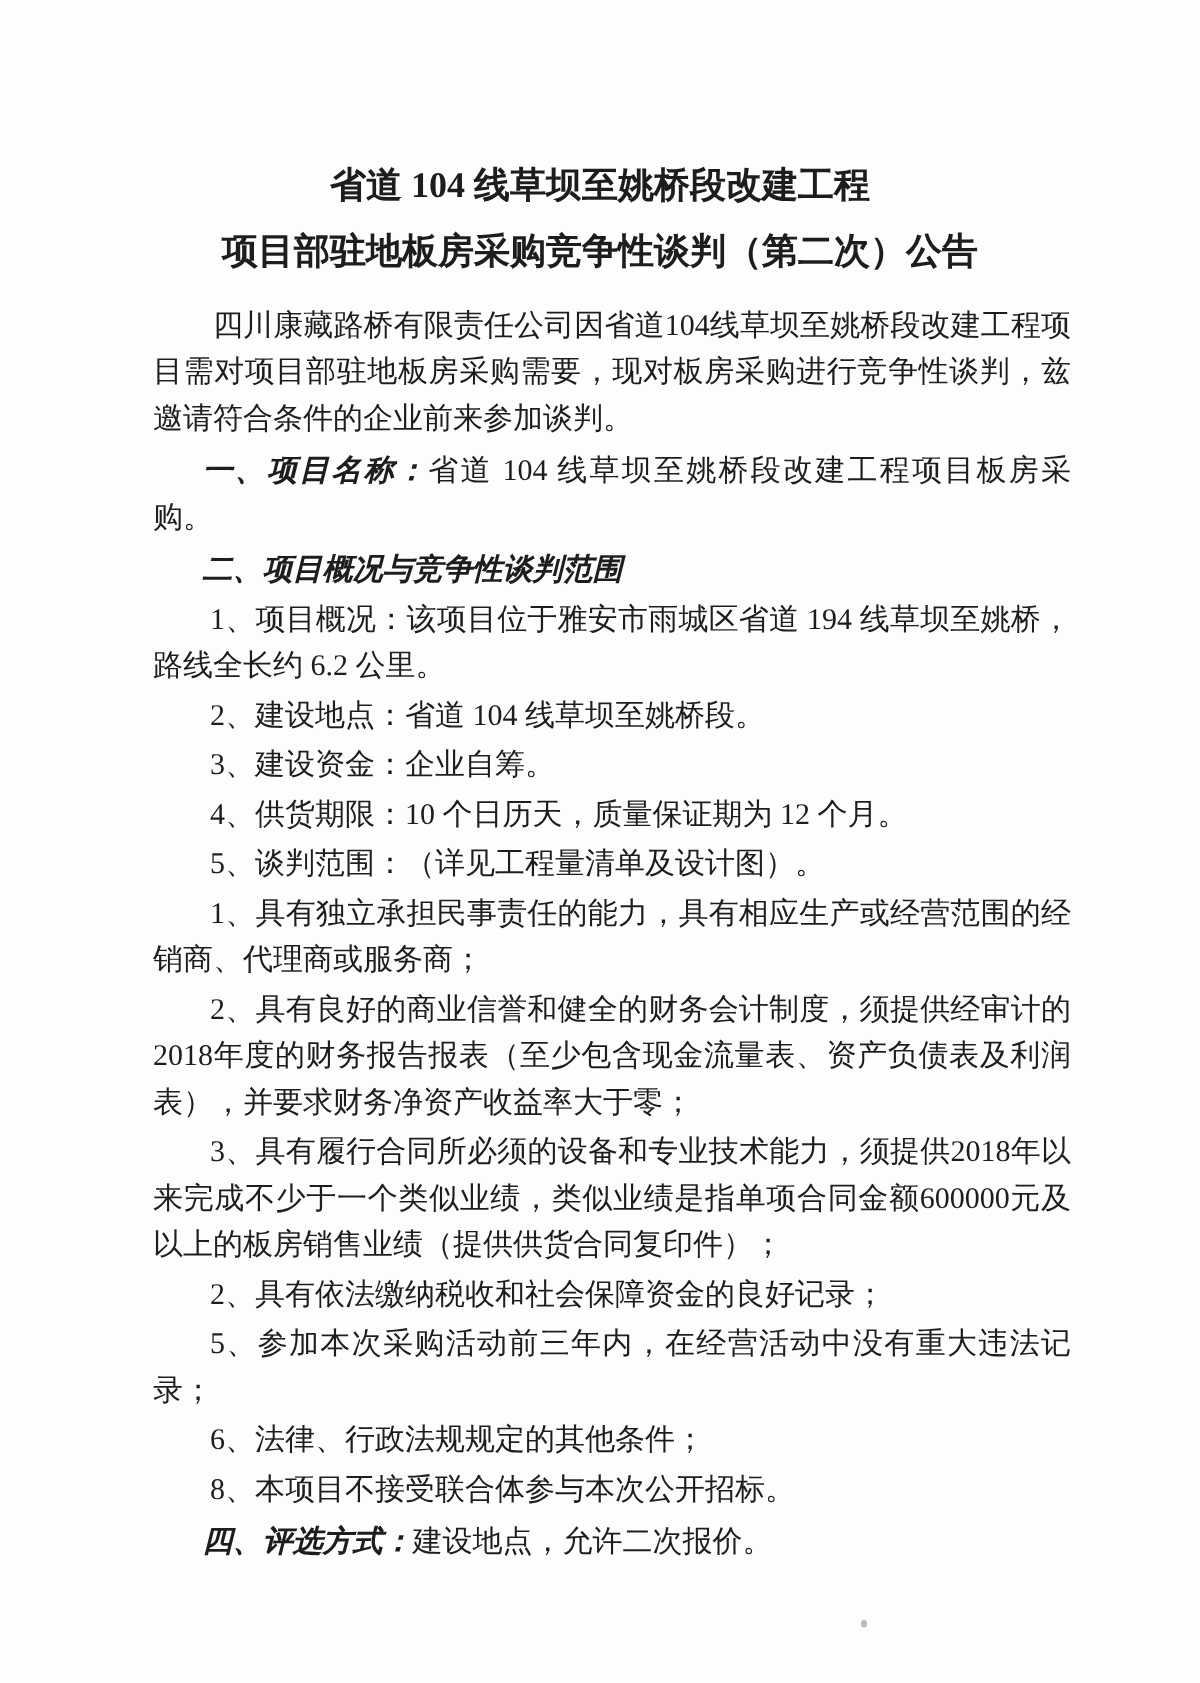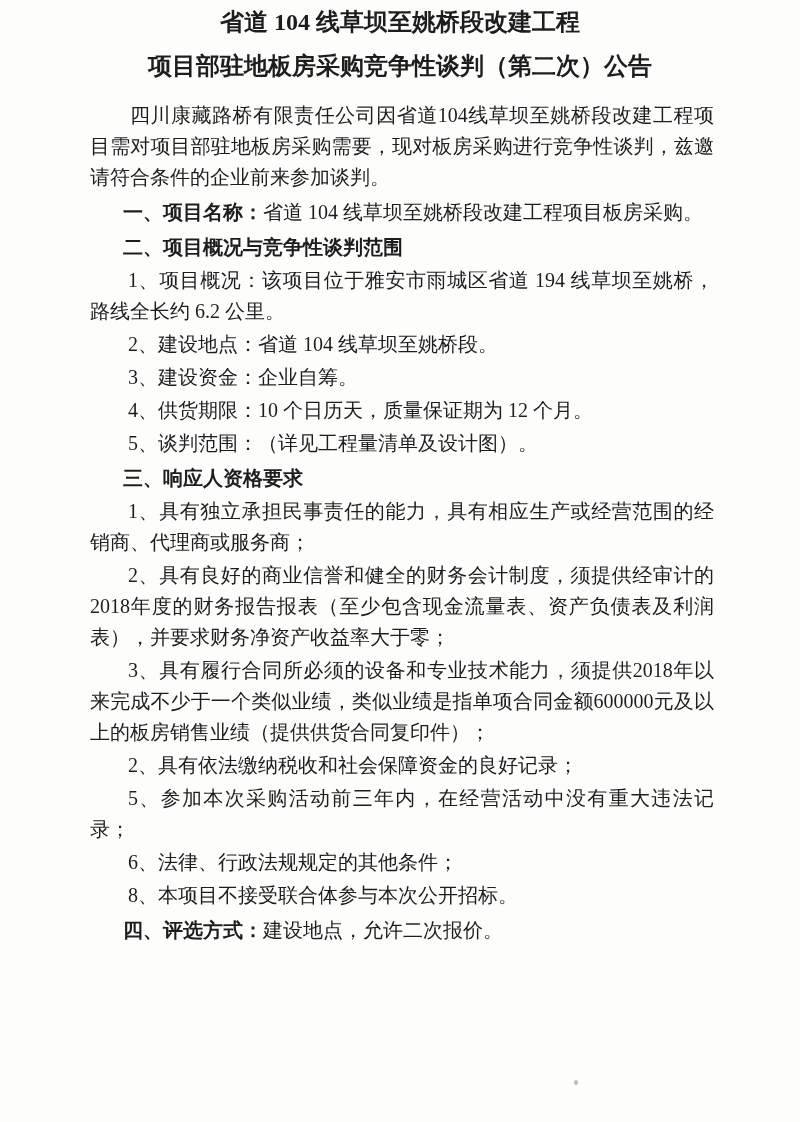--- a/index.html
+++ b/index.html
@@ -9,51 +9,53 @@
   }
   .page {
     position: relative;
     width: 800px;
     height: 1122px;
     background: #fdfdfc;
     overflow: hidden;
     font-family: "Liberation Serif", "DejaVu Serif", serif;
     color: #1d1d1d;
     box-sizing: border-box;
+    padding-top: 102px;
   }
   .title-block {
     text-align: center;
   }
   .title-line {
     font-size: 24px;
     font-weight: 700;
     line-height: 44px;
     white-space: nowrap;
   }
   .doc-body {
     margin: 12px 86px 0 90px;
     font-size: 20px;
     line-height: 31px;
     text-align: justify;
   }
   .doc-body p {
-    margin: 0 0 2px 0;
+    margin: 0 0 2px 12px;
   }
   p.intro {
     text-indent: 40px;
   }
   p.head {
     text-indent: 33px;
     margin-top: 4px;
   }
   p.item {
     text-indent: 38px;
   }
   .lead-bold {
     font-weight: 700;
+    font-style: italic;
   }
   .scan-speck {
     position: absolute;
     left: 574px;
     top: 1080px;
     width: 4px;
     height: 5px;
     background: #a9aeb9;
     border-radius: 50%;
     opacity: 0.85;
@@ -80,21 +82,20 @@
     <p class="item"><span>1、项目概况：该项目位于雅安市雨城区省道 194 线草坝至姚桥，路线全长约 6.2 公里。</span></p>
 
     <p class="item"><span>2、建设地点：省道 104 线草坝至姚桥段。</span></p>
 
     <p class="item"><span>3、建设资金：企业自筹。</span></p>
 
     <p class="item"><span>4、供货期限：10 个日历天，质量保证期为 12 个月。</span></p>
 
     <p class="item"><span>5、谈判范围：（详见工程量清单及设计图）。</span></p>
 
-    <p class="head"><span class="lead-bold">三、响应人资格要求</span></p>
 
     <p class="item"><span>1、具有独立承担民事责任的能力，具有相应生产或经营范围的经销商、代理商或服务商；</span></p>
 
     <p class="item"><span>2、具有良好的商业信誉和健全的财务会计制度，须提供经审计的 2018年度的财务报告报表（至少包含现金流量表、资产负债表及利润表），并要求财务净资产收益率大于零；</span></p>
 
     <p class="item"><span>3、具有履行合同所必须的设备和专业技术能力，须提供2018年以来完成不少于一个类似业绩，类似业绩是指单项合同金额600000元及以上的板房销售业绩（提供供货合同复印件）；</span></p>
 
     <p class="item"><span>2、具有依法缴纳税收和社会保障资金的良好记录；</span></p>
 
     <p class="item"><span>5、参加本次采购活动前三年内，在经营活动中没有重大违法记录；</span></p>

